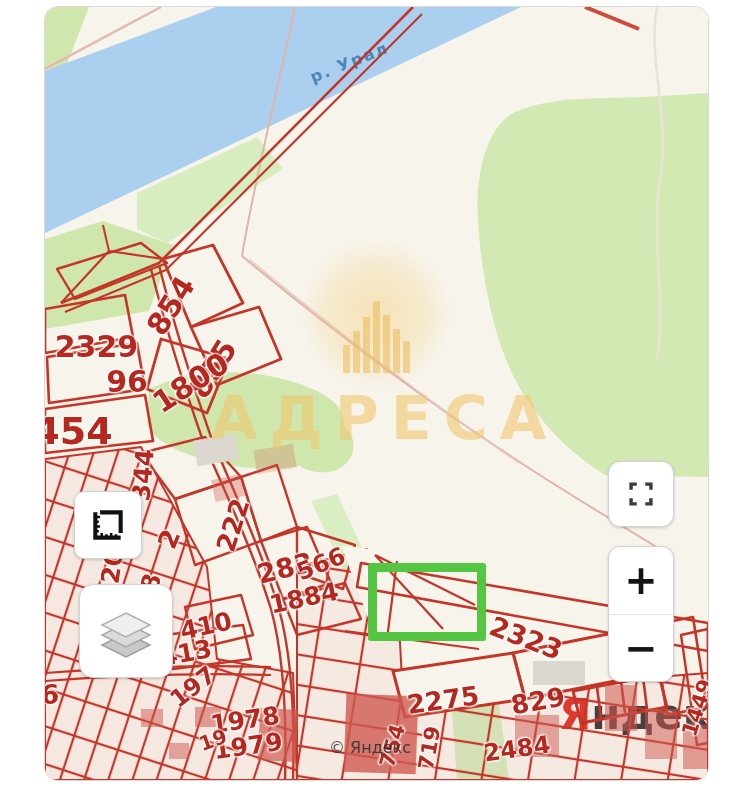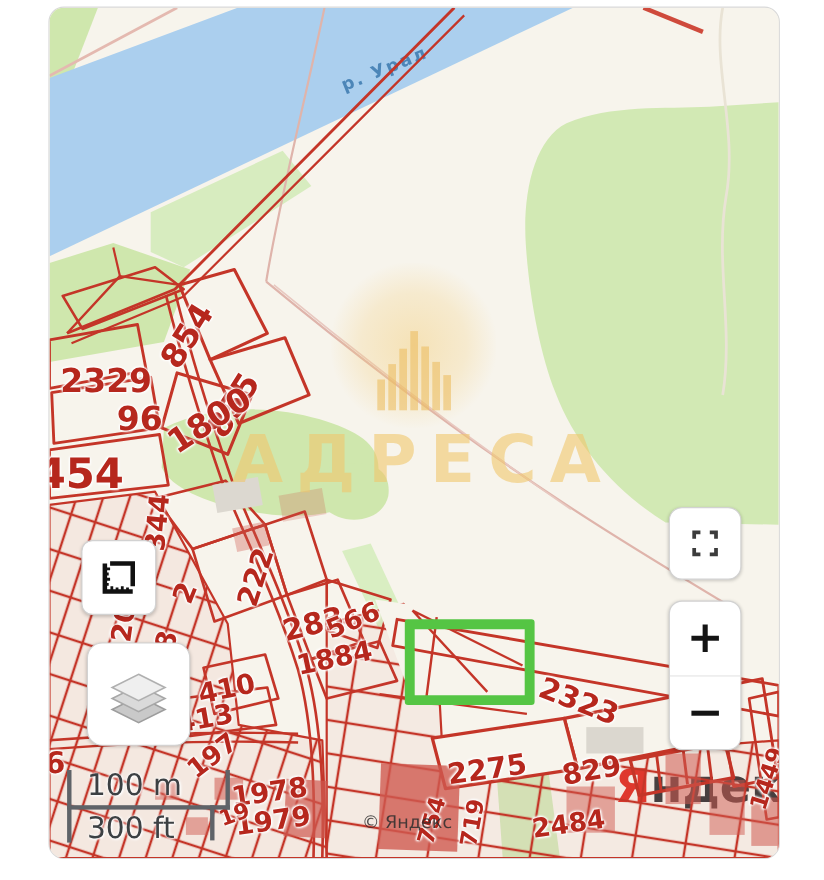--- a/index.html
+++ b/index.html
@@ -230,26 +230,18 @@
     <svg width="34" height="34" viewBox="0 0 24 24">
       <path d="M9 5H5v4M15 5h4v4M5 15v4h4M19 15v4h-4" fill="none" stroke="#3c3c3c" stroke-width="2.4"></path>
     </svg>
   </div>
   <div class="btn" id="zoom-ctl">
     <div class="zbtn">+</div>
     <div class="zdivider"></div>
     <div class="zbtn">−</div>
   </div>
 
-  <div class="scalebar">
-    <div class="sb-line"></div>
-    <div class="sb-tick sb-left"></div>
-    <div class="sb-tick sb-rt"></div>
-    <div class="sb-tick sb-rb"></div>
-    <span class="sb-m">100 m</span>
-    <span class="sb-ft">300 ft</span>
-  </div>
 
   <div class="attrib">
     <span class="copyright">© Яндекс</span>
   </div>
 
 </div>
 
 </body></html>

